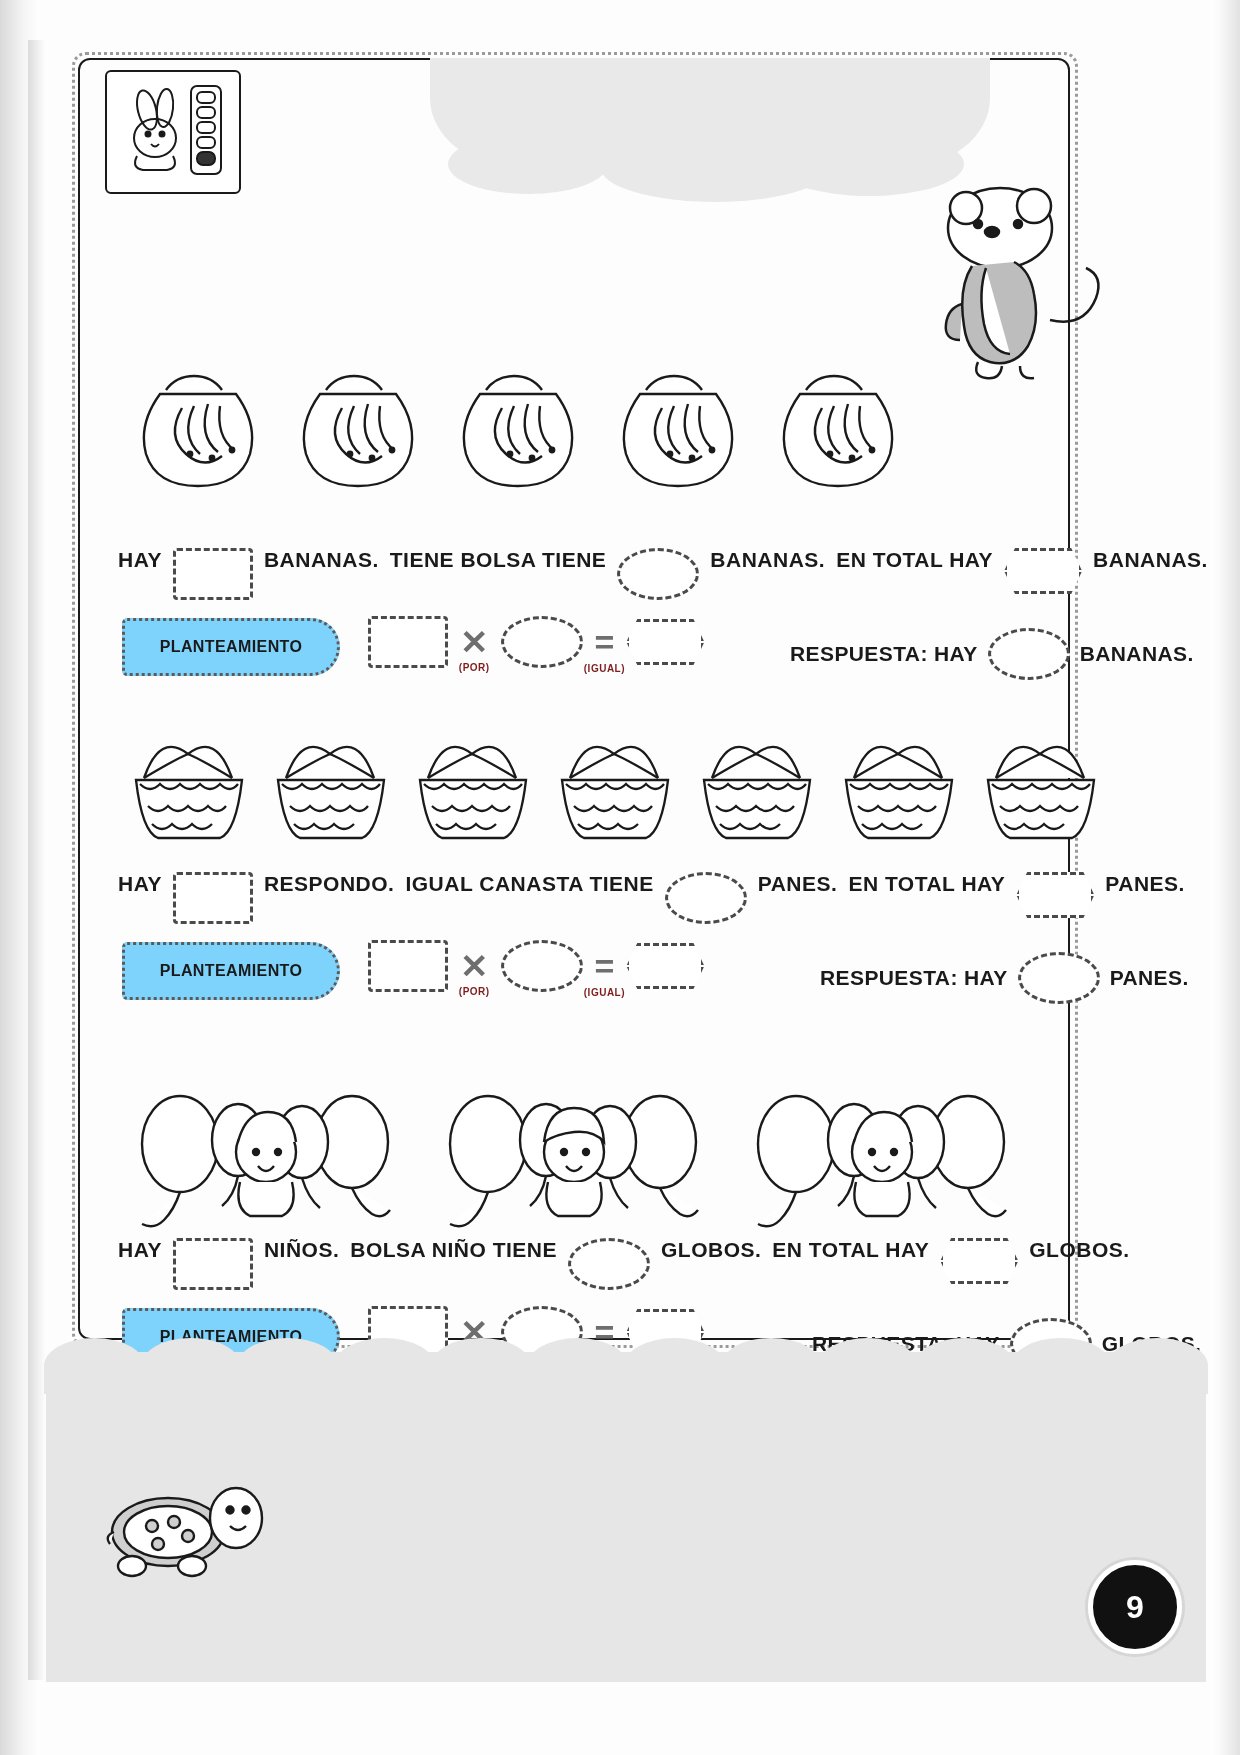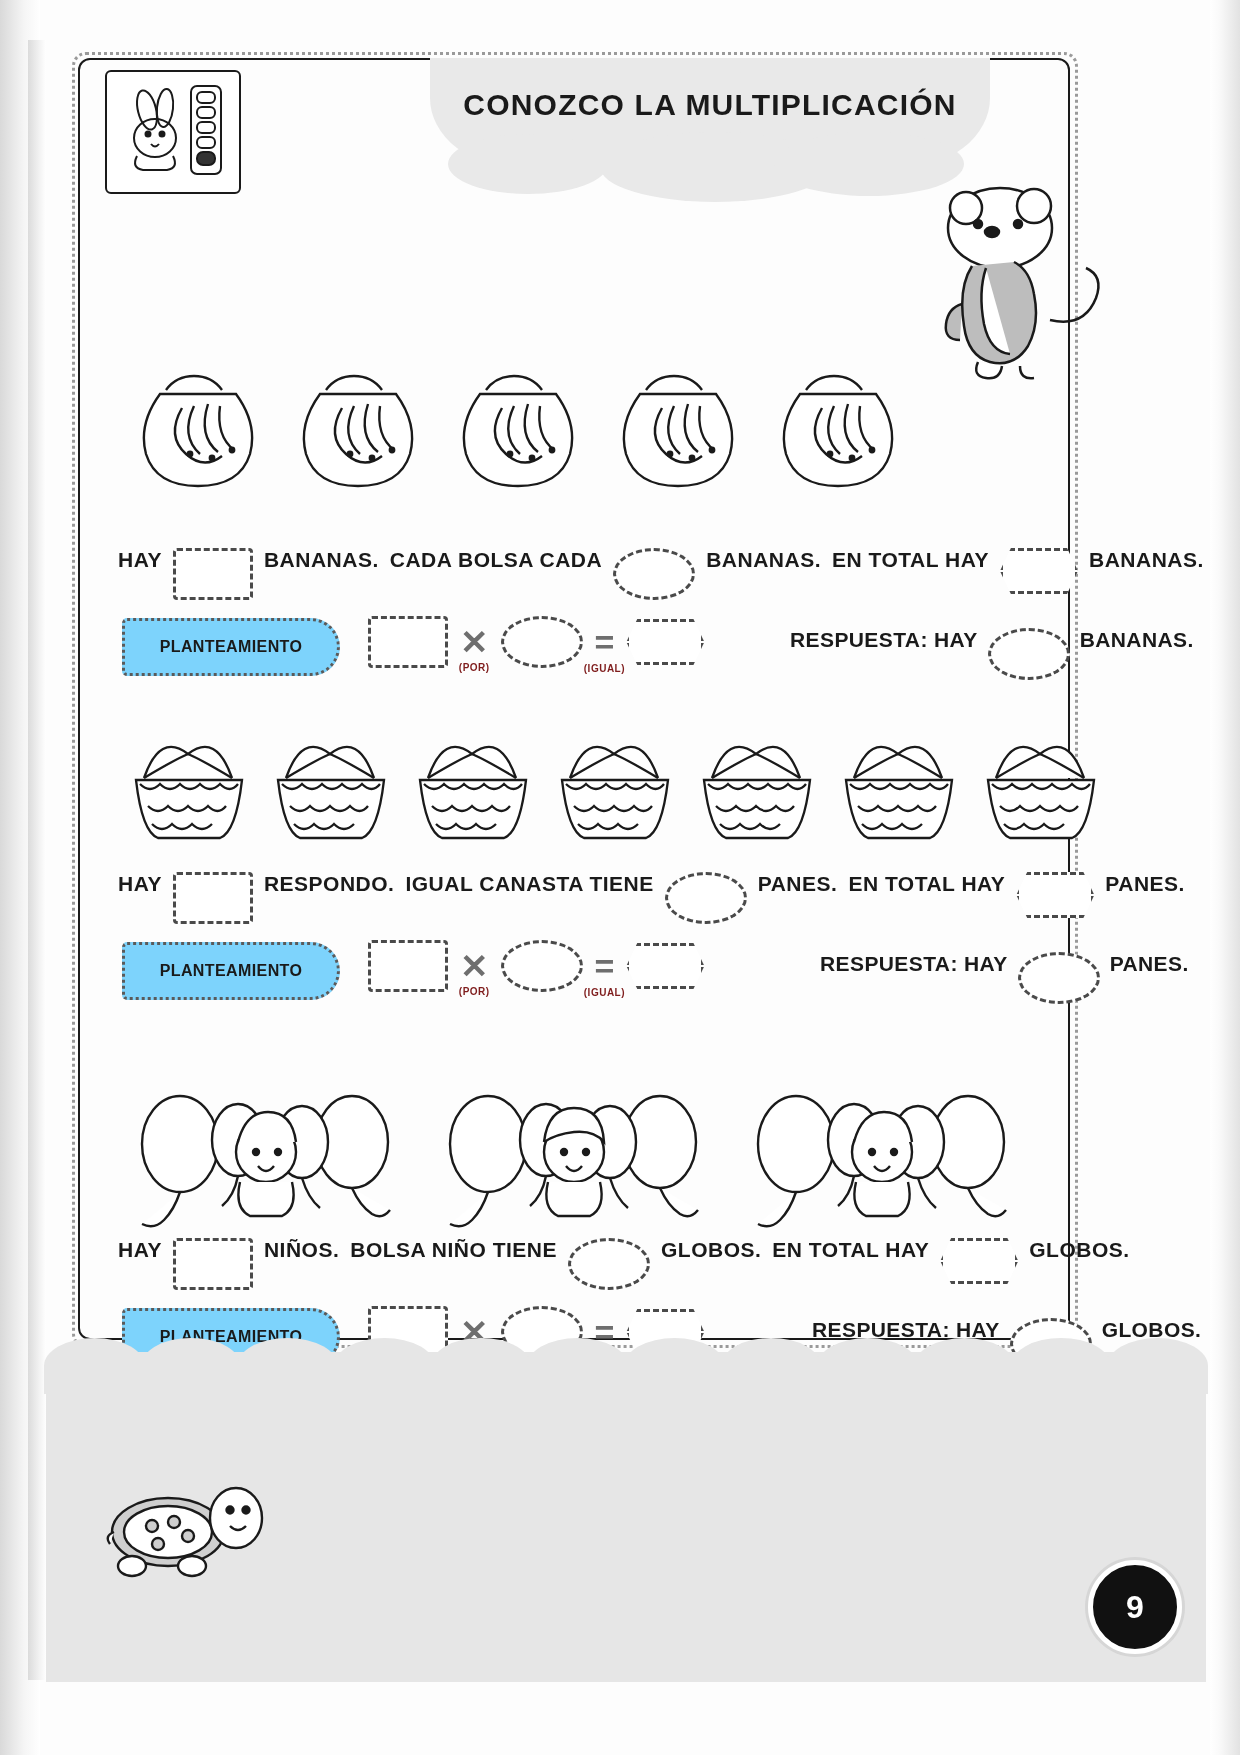--- a/index.html
+++ b/index.html
@@ -211,20 +211,21 @@
     font-size: 16px;
     font-weight: 700;
     letter-spacing: .4px;
     border-radius: 6px 34px 34px 6px;
     background: #7dd3fc;
   }
 
   .respuesta {
     position: absolute;
     display: flex;
+    align-items: center;
     gap: 10px;
     font-size: 21px;
     font-weight: 700;
     letter-spacing: .4px;
     white-space: nowrap;
   }
 
   
   .footer-band {
     position: absolute;
@@ -271,21 +272,20 @@
   <div class="edge-left"></div>
   <div class="edge-right"></div>
   <div class="spine"></div>
 
   <div class="frame"></div>
   <div class="frame-inner"></div>
 
   <div class="header-cloud">
       <span class="mid"></span>
     </div>
-  <div class="header-title">CONOZCO LA MULTIPLICACIÓN</div>
 
   <div class="logo-box">
     <svg width="128" height="116" viewBox="0 0 128 116">
       <g fill="none" stroke="#1a1a1a" stroke-width="2">
         <ellipse cx="40" cy="38" rx="9" ry="20" transform="rotate(-14 40 38)"></ellipse>
         <ellipse cx="58" cy="36" rx="8" ry="19" transform="rotate(6 58 36)"></ellipse>
         <ellipse cx="48" cy="66" rx="21" ry="19"></ellipse>
         <circle cx="41" cy="62" r="2.5" fill="#1a1a1a"></circle>
         <circle cx="55" cy="62" r="2.5" fill="#1a1a1a"></circle>
         <path d="M44 72 q4 5 8 0"></path>
@@ -396,21 +396,21 @@
         <circle cx="112" cy="92" r="2.2" fill="#1a1a1a"></circle>
       </g>
         </svg>
     </div>
   </div>
 
   <div class="sentence" style="left:118px; top:548px;">
     <span>HAY</span>
     <span class="box-blank"></span>
     <span>BANANAS.</span>
-    <span>CADA BOLSA CADA</span>
+    <span>TIENE BOLSA TIENE</span>
     <span class="ellipse-blank"></span>
     <span>BANANAS.</span>
     <span>EN TOTAL HAY</span>
     <span class="hex-blank"></span>
     <span>BANANAS.</span>
   </div>
 
   <div class="planteamiento" style="left:122px; top:618px;">
     <span>PLANTEAMIENTO</span>
   </div>

